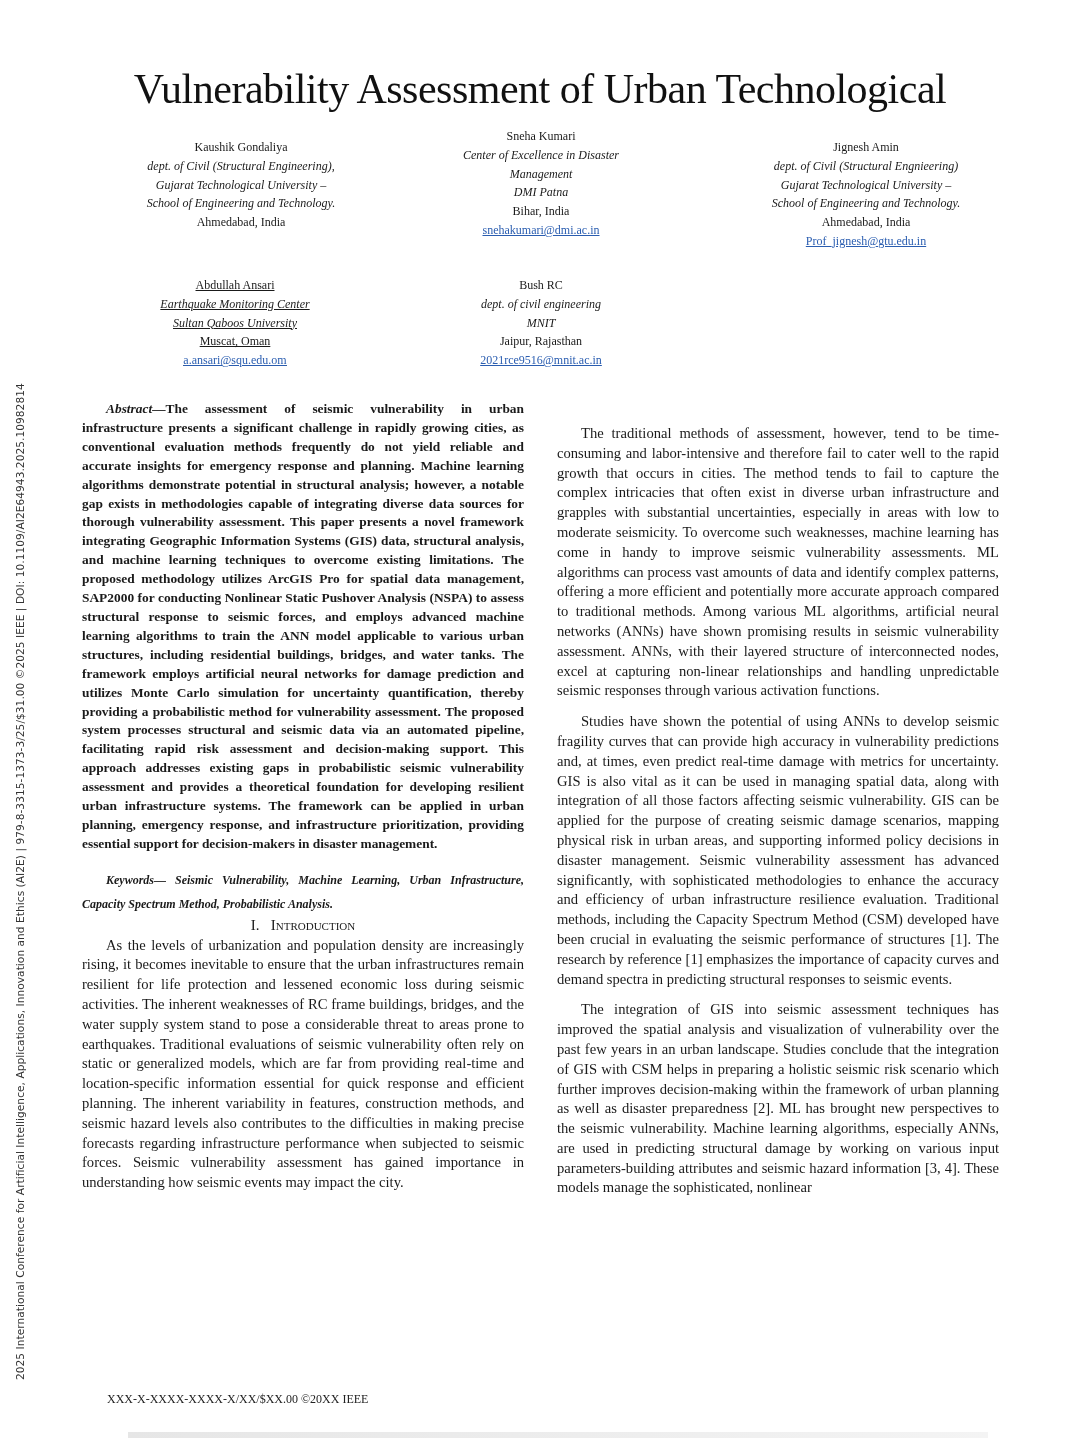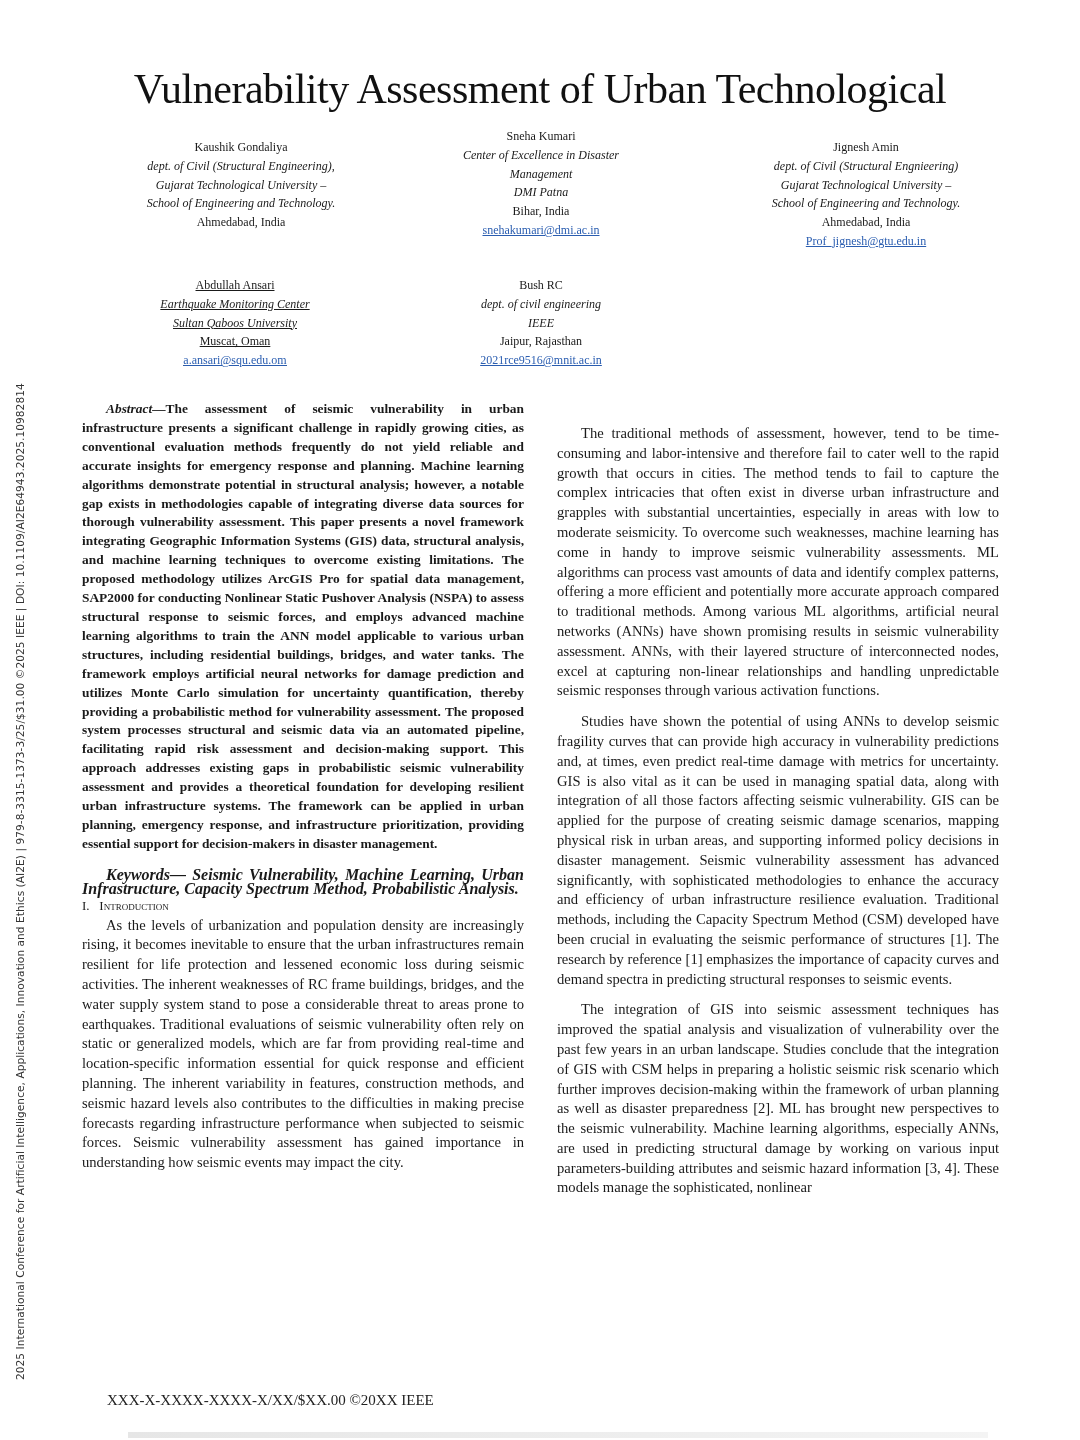--- a/index.html
+++ b/index.html
@@ -71,39 +71,39 @@
       font-weight: bold;
       font-size: 13.4px;
       line-height: 18.9px;
     }
     .abstract .lead {
       font-style: italic;
     }
     .keywords {
       font-weight: bold;
       font-style: italic;
-      font-size: 16px;
-      line-height: 14px;
+      font-size: 12px;
+      line-height: 24px;
       margin-top: 14px !important;
     }
     .section-head {
-      text-align: left;
-      font-size: 13px;
+      text-align: center;
+      font-size: 15px;
       margin: 14px 0 6px 0;
       text-indent: 0 !important;
     }
     .section-head .sc {
       font-variant: small-caps;
     }
     .gap { height: 11px; }
     .footer-code {
       position: absolute;
       left: 107px;
       top: 1392px;
-      font-size: 15px;
+      font-size: 12px;
       color: #222;
     }
     .footer-faint {
       position: absolute;
       left: 128px;
       top: 1432px;
       width: 860px;
       height: 6px;
       background: linear-gradient(90deg, #e6e6e6, #eeeeee 60%, #f4f4f4);
     }
@@ -148,21 +148,21 @@
   <span class="name">Abdullah Ansari</span>
   <span class="aff">Earthquake Monitoring Center</span>
   <span class="aff">Sultan Qaboos University</span>
   <span class="loc">Muscat, Oman</span>
   <span class="email">a.ansari@squ.edu.om</span>
 </div>
 
 <div class="author" style="left:400px; top:276px; width:282px;">
   <span class="name">Bush RC</span>
   <span class="aff">dept. of civil engineering</span>
-  <span class="aff">IEEE</span>
+  <span class="aff">MNIT</span>
   <span class="loc">Jaipur, Rajasthan</span>
   <span class="email">2021rce9516@mnit.ac.in</span>
 </div>
 
 <div class="col" style="left:82px; top:400px; width:442px;">
   <p class="abstract"><span class="lead">Abstract—</span><span>The assessment of seismic vulnerability in urban infrastructure presents a significant challenge in rapidly growing cities, as conventional evaluation methods frequently do not yield reliable and accurate insights for emergency response and planning. Machine learning algorithms demonstrate potential in structural analysis; however, a notable gap exists in methodologies capable of integrating diverse data sources for thorough vulnerability assessment. This paper presents a novel framework integrating Geographic Information Systems (GIS) data, structural analysis, and machine learning techniques to overcome existing limitations. The proposed methodology utilizes ArcGIS Pro for spatial data management, SAP2000 for conducting Nonlinear Static Pushover Analysis (NSPA) to assess structural response to seismic forces, and employs advanced machine learning algorithms to train the ANN model applicable to various urban structures, including residential buildings, bridges, and water tanks. The framework employs artificial neural networks for damage prediction and utilizes Monte Carlo simulation for uncertainty quantification, thereby providing a probabilistic method for vulnerability assessment. The proposed system processes structural and seismic data via an automated pipeline, facilitating rapid risk assessment and decision-making support. This approach addresses existing gaps in probabilistic seismic vulnerability assessment and provides a theoretical foundation for developing resilient urban infrastructure systems. The framework can be applied in urban planning, emergency response, and infrastructure prioritization, providing essential support for decision-makers in disaster management.</span></p>
   <p class="keywords"><span>Keywords—</span><span> Seismic Vulnerability, Machine Learning, Urban Infrastructure, Capacity Spectrum Method, Probabilistic Analysis.</span></p>
   <p class="section-head"><span>I.</span>&nbsp;&nbsp;&nbsp;<span class="sc">Introduction</span></p>
   <p>As the levels of urbanization and population density are increasingly rising, it becomes inevitable to ensure that the urban infrastructures remain resilient for life protection and lessened economic loss during seismic activities. The inherent weaknesses of RC frame buildings, bridges, and the water supply system stand to pose a considerable threat to areas prone to earthquakes. Traditional evaluations of seismic vulnerability often rely on static or generalized models, which are far from providing real-time and location-specific information essential for quick response and efficient planning. The inherent variability in features, construction methods, and seismic hazard levels also contributes to the difficulties in making precise forecasts regarding infrastructure performance when subjected to seismic forces. Seismic vulnerability assessment has gained importance in understanding how seismic events may impact the city.</p>
 </div>

